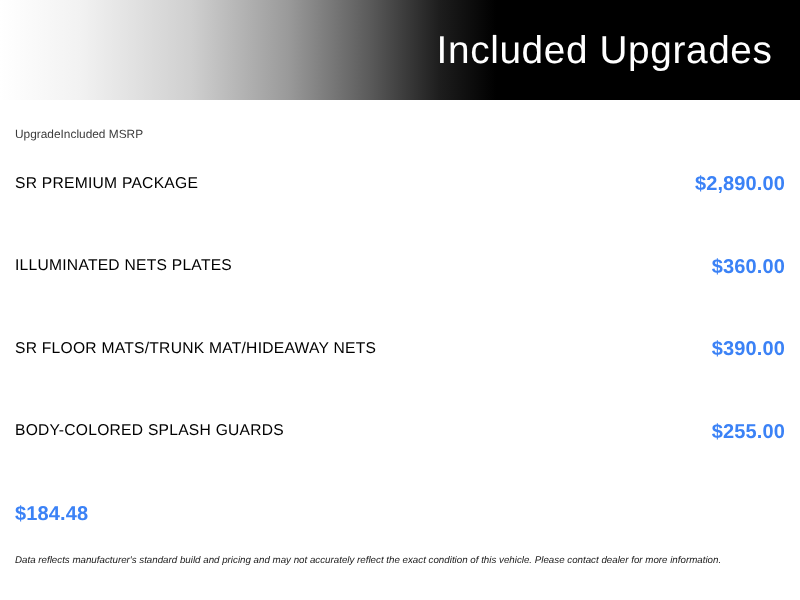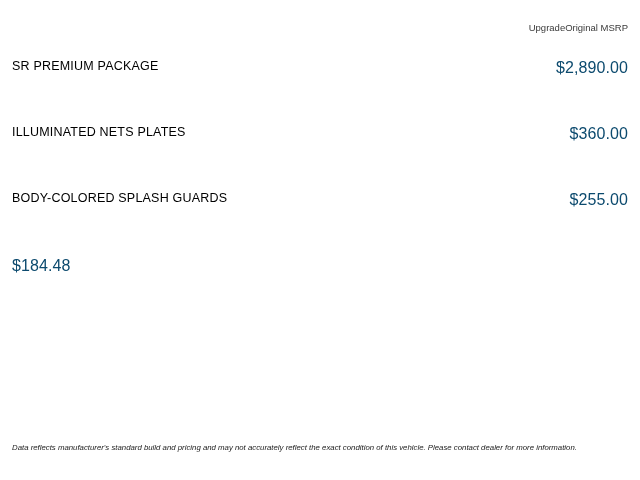--- a/index.html
+++ b/index.html
@@ -37,21 +37,21 @@
     letter-spacing: 0.5px;
     padding-right: 22px;
     white-space: nowrap;
   }
   .table-wrap {
     padding: 0 12px;
     box-sizing: border-box;
   }
   .col-head {
     display: flex;
-    justify-content: flex-end;
+    justify-content: flex-start;
     align-items: baseline;
     padding-top: 22px;
     padding-bottom: 6px;
   }
   .col-head .col-left,
   .col-head .col-right {
     font-size: 9.5px;
     color: #3b3b3b;
     font-weight: 400;
   }
@@ -64,58 +64,65 @@
     padding-top: 20px;
   }
   .row .item-name {
     font-size: 12.5px;
     color: #000000;
     font-weight: 400;
     letter-spacing: 0.2px;
   }
   .row .item-price {
     font-size: 16px;
-    color: #0c4a6e;
-    font-weight: normal;
+    color: #3b82f6;
+    font-weight: bold;
     letter-spacing: 0.1px;
   }
   .disclaimer {
     position: absolute;
     left: 12px;
     right: 28px;
     bottom: 28px;
     font-size: 7.8px;
     font-style: italic;
     color: #1a1a1a;
     line-height: 1.2;
   }
 </style>
 </head>
 <body>
 
 <div class="page">
 
+  <div class="header-banner">
+    <div class="header-title">Included Upgrades</div>
+  </div>
 
   <div class="table-wrap">
 
     <div class="col-head">
       <div class="col-left">Upgrade</div>
-      <div class="col-right">Original MSRP</div>
+      <div class="col-right">Included MSRP</div>
     </div>
 
     <div class="row">
       <div class="item-name">SR PREMIUM PACKAGE</div>
       <div class="item-price">$2,890.00</div>
     </div>
 
     <div class="row">
       <div class="item-name">ILLUMINATED NETS PLATES</div>
       <div class="item-price">$360.00</div>
     </div>
 
+    <div class="row">
+      <div class="item-name">SR FLOOR MATS/TRUNK MAT/HIDEAWAY NETS</div>
+      <div class="item-price">$390.00</div>
+    </div>
 
     <div class="row">
       <div class="item-name">BODY-COLORED SPLASH GUARDS</div>
       <div class="item-price">$255.00</div>
     </div>
 
     <div class="row">
       <div class="item-price">$184.48</div>
     </div>
 

